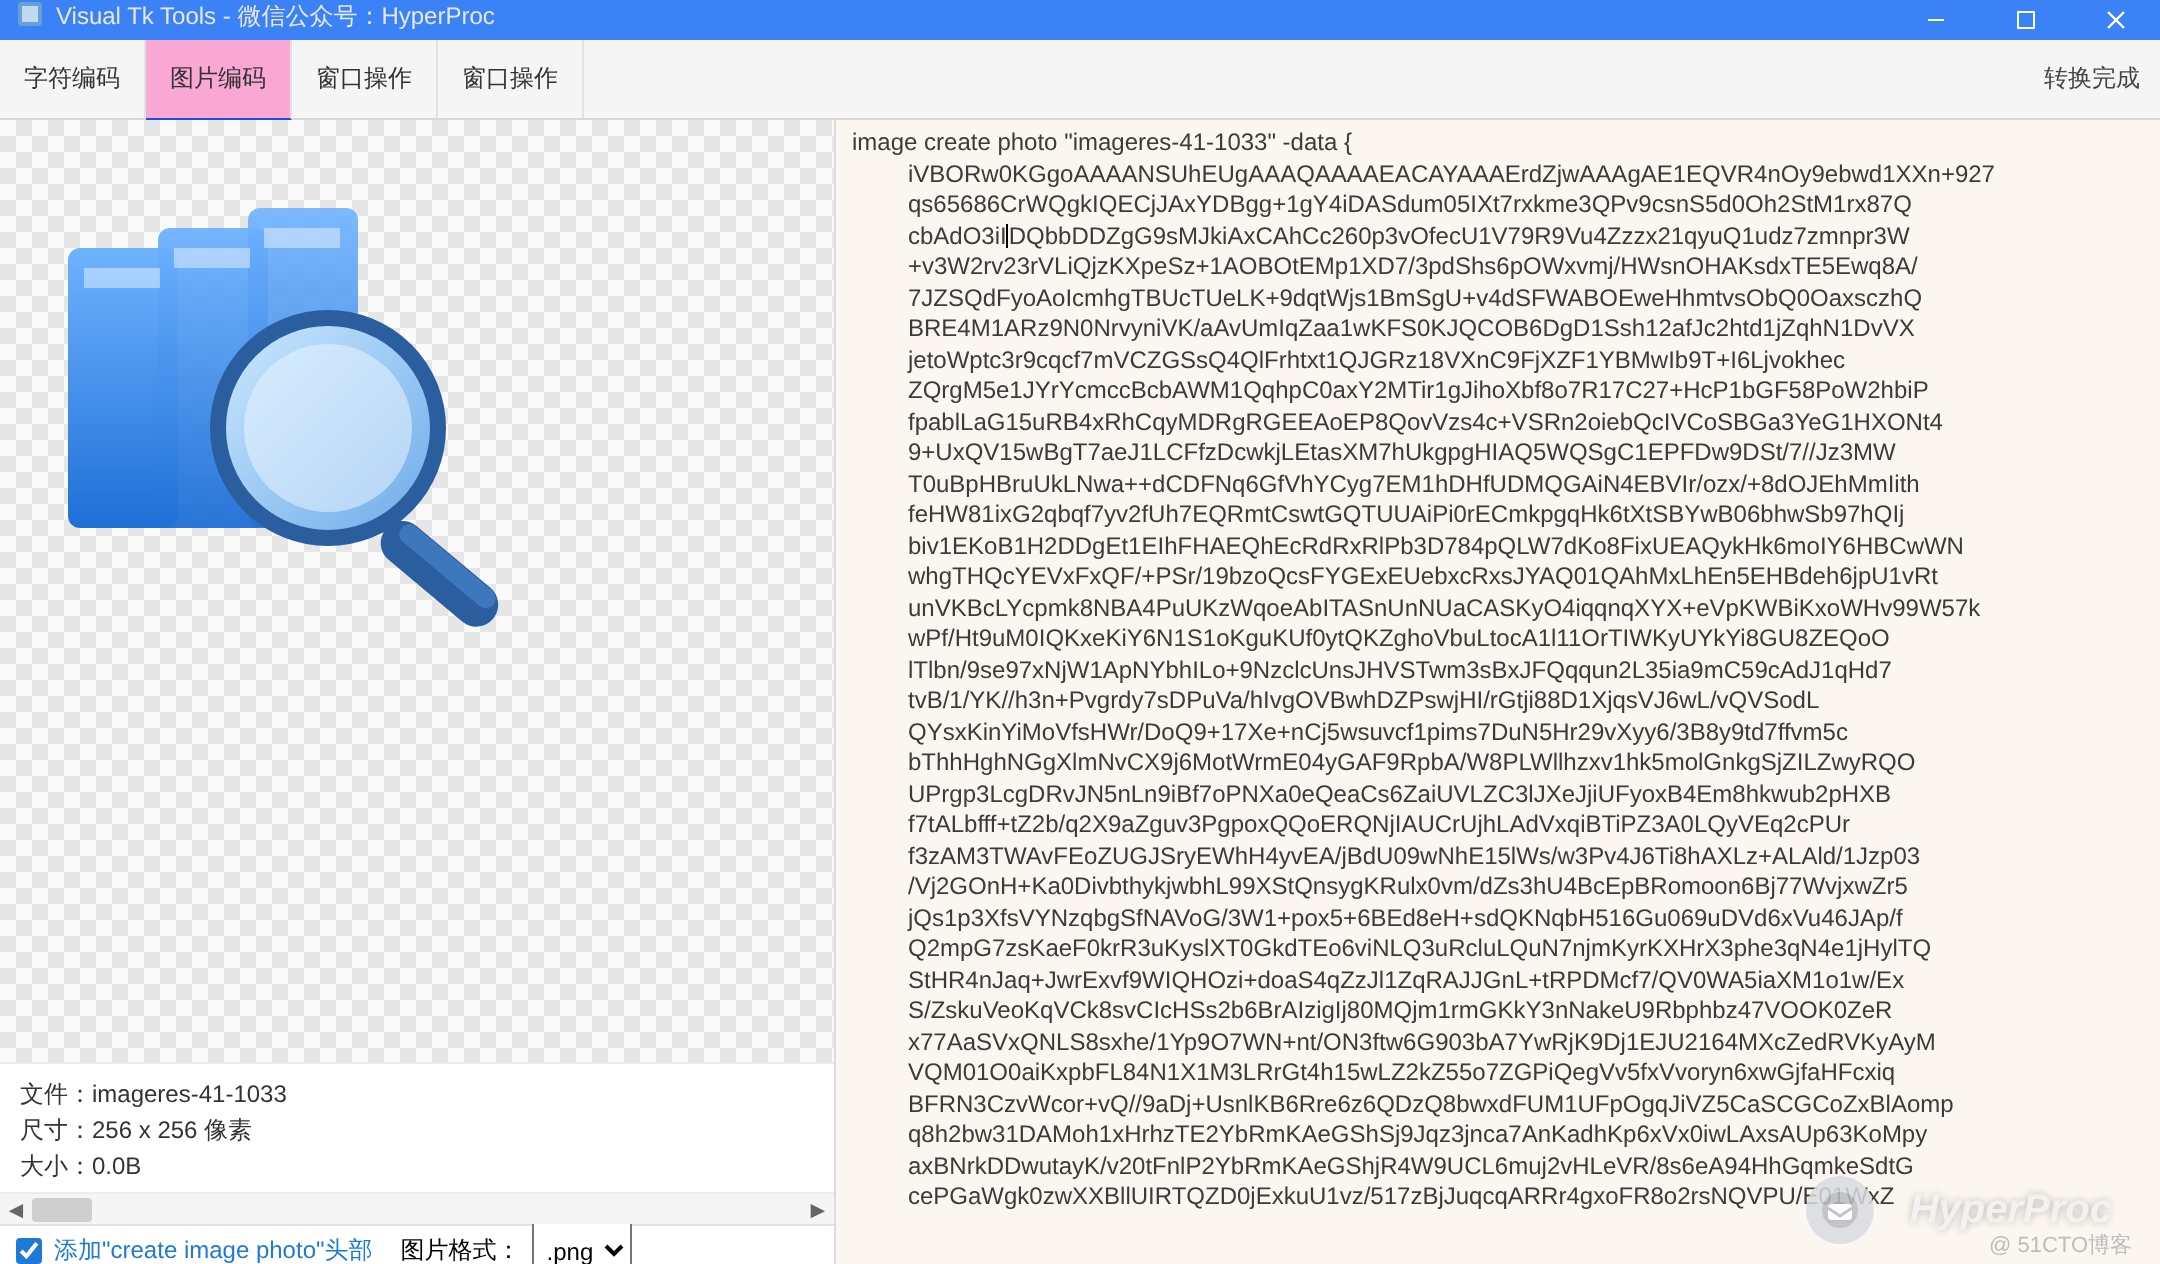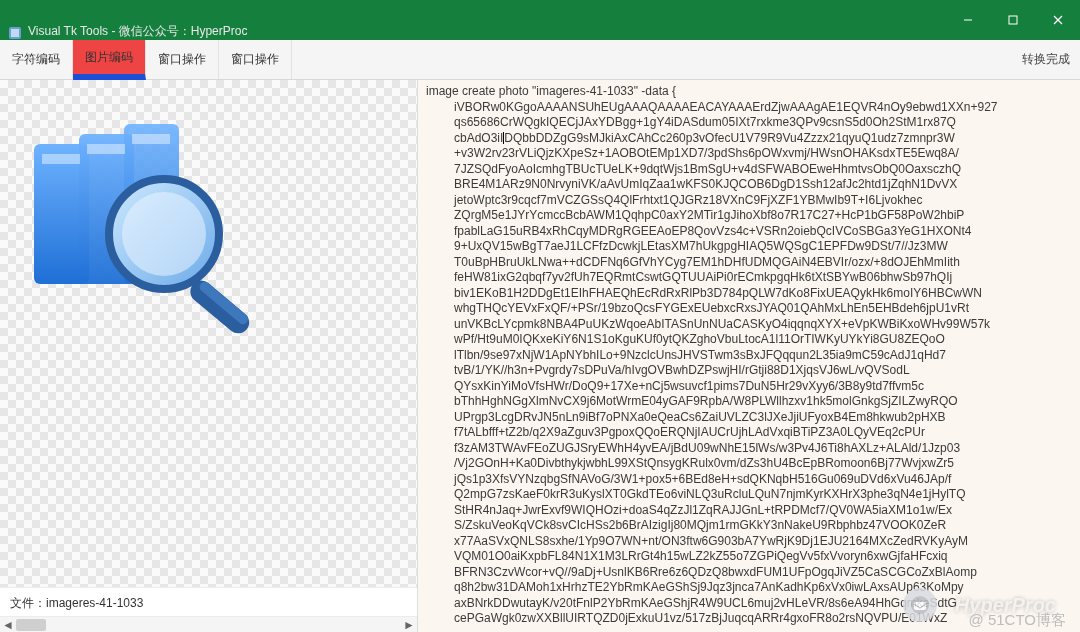--- a/index.html
+++ b/index.html
@@ -1,24 +1,24 @@
 <!DOCTYPE html>
 <html><head>
 <meta charset="utf-8">
 <style>
 *{box-sizing:border-box;margin:0;padding:0;font-family:"Microsoft YaHei","Segoe UI",Tahoma,sans-serif;font-size:12px}
 body{background:#fff;width:1080px;height:632px;overflow:hidden}
-.titlebar{height:40px;background:#15803d;color:#fff;display:flex;align-items:flex-end;padding:0 0 0 8px}
+.titlebar{height:20px;background:#3b82f6;color:#fff;display:flex;align-items:flex-start;padding:0 0 0 8px}
 .titlebar .app-icon{width:14px;height:14px;margin-right:6px;display:inline-block}
 .titlebar .title{flex:1;font-size:12px;color:#e8e8e8}
 .winbtns{display:flex;height:100%}
 .winbtn{width:45px;height:100%;display:flex;align-items:center;justify-content:center;color:#fff}
 .toolbar{height:40px;background:#f5f5f5;border-bottom:1px solid #d8d8d8;display:flex;align-items:stretch}
 .tab{padding:0 12px;display:flex;align-items:center;border-right:1px solid #e2e2e2;color:#333;cursor:pointer}
-.tab.active{background:#ef4444;border-bottom:6px solid #1d4ed8;margin-bottom:-1px}
+.tab.active{background:#f9a8d4;border-bottom:1px solid #1d4ed8;margin-bottom:-1px}
 .toolbar .spacer{flex:1}
 .toolbar .status{padding:0 10px;display:flex;align-items:center;color:#444}
 .content{display:flex;height:calc(632px - 28px - 26px)}
 .left{width:418px;border-right:1px solid #dcdcdc;display:flex;flex-direction:column}
 .canvas-wrap{flex:1;position:relative;overflow:hidden}
 .checker{position:absolute;inset:0;background-image:
   linear-gradient(45deg,#e6e6e6 25%,transparent 25%,transparent 75%,#e6e6e6 75%),
   linear-gradient(45deg,#e6e6e6 25%,transparent 25%,transparent 75%,#e6e6e6 75%);
   background-size:16px 16px;background-position:0 0,8px 8px;background-color:#fafafa}
 .preview{position:absolute;left:14px;top:14px;width:256px;height:256px;display:flex;align-items:center;justify-content:center}
@@ -33,21 +33,21 @@
 .footer select{height:31px;font-size:12px;padding:0 2px}
 .right{flex:1;display:flex;overflow:hidden}
 .gutter{width:32px;background:#eef0f2;border-right:1px solid #dcdcdc;text-align:right;padding:4px 6px 4px 0;color:#7a8490;font-family:Consolas,monospace;font-size:12px;line-height:15.5px;user-select:none}
 .code{flex:1;background:#fbf6ef;padding:4px 8px;overflow:hidden;font-family:Consolas,"Courier New",monospace;font-size:12px;color:#3b3b3b;line-height:15.5px;white-space:pre}
 .code .line{white-space:pre}
 .code .indent{padding-left:28px;display:block;white-space:pre}
 .caret{display:inline-block;width:1px;height:12px;background:#000;vertical-align:middle}
 .watermark{position:absolute;right:24px;bottom:10px;display:flex;align-items:center;gap:18px;color:#fff;opacity:.85;pointer-events:none}
 .watermark .circ{width:34px;height:34px;border-radius:50%;background:#d9dbe0;display:flex;align-items:center;justify-content:center;color:#fff;font-weight:bold}
 .watermark .txt{font-size:20px;font-style:italic;font-weight:600;color:#f2f2f2;text-shadow:0 0 4px rgba(0,0,0,.3)}
-.footnote{position:absolute;right:14px;bottom:2px;color:#bdbdbd;font-size:15px}
+.footnote{position:absolute;right:14px;bottom:2px;color:#bdbdbd;font-size:11px}
 </style>
 </head>
 <body>
 
 <div class="titlebar">
   <span class="app-icon">
     <svg width="14" height="14" viewBox="0 0 14 14">
         <rect x="1" y="1" width="12" height="12" rx="2" fill="#6aa0d8"></rect>
         <rect x="3" y="3" width="8" height="8" fill="#fff" opacity=".6"></rect>
       </svg>
@@ -111,20 +111,22 @@
             <circle cx="150" cy="140" r="55" fill="url(#gl)" stroke="#2a5e9e" stroke-width="8"></circle>
             <circle cx="150" cy="140" r="42" fill="#eaf4ff" opacity=".55"></circle>
             <rect x="186" y="182" width="70" height="22" rx="11" transform="rotate(40 186 182)" fill="#2a5e9e"></rect>
             <rect x="190" y="186" width="60" height="10" rx="5" transform="rotate(40 190 186)" fill="#3d78bd"></rect>
           </g>
         </svg>
       </div>
     </div>
     <div class="info">
       <div><span>文件：</span><span>imageres-41-1033</span></div>
+      <div><span>尺寸：</span><span>256 x 256 像素</span></div>
+      <div><span>大小：</span><span>0.0B</span></div>
     </div>
     <div class="hscroll">
       <div class="arrow l">◄</div>
       <div class="thumb"></div>
       <div class="arrow r">►</div>
     </div>
     <div class="footer">
       <input type="checkbox" checked="" style="">
       <span class="chk-label">添加"create image photo"头部</span>
       <span style="margin-left:8px">图片格式：</span>

